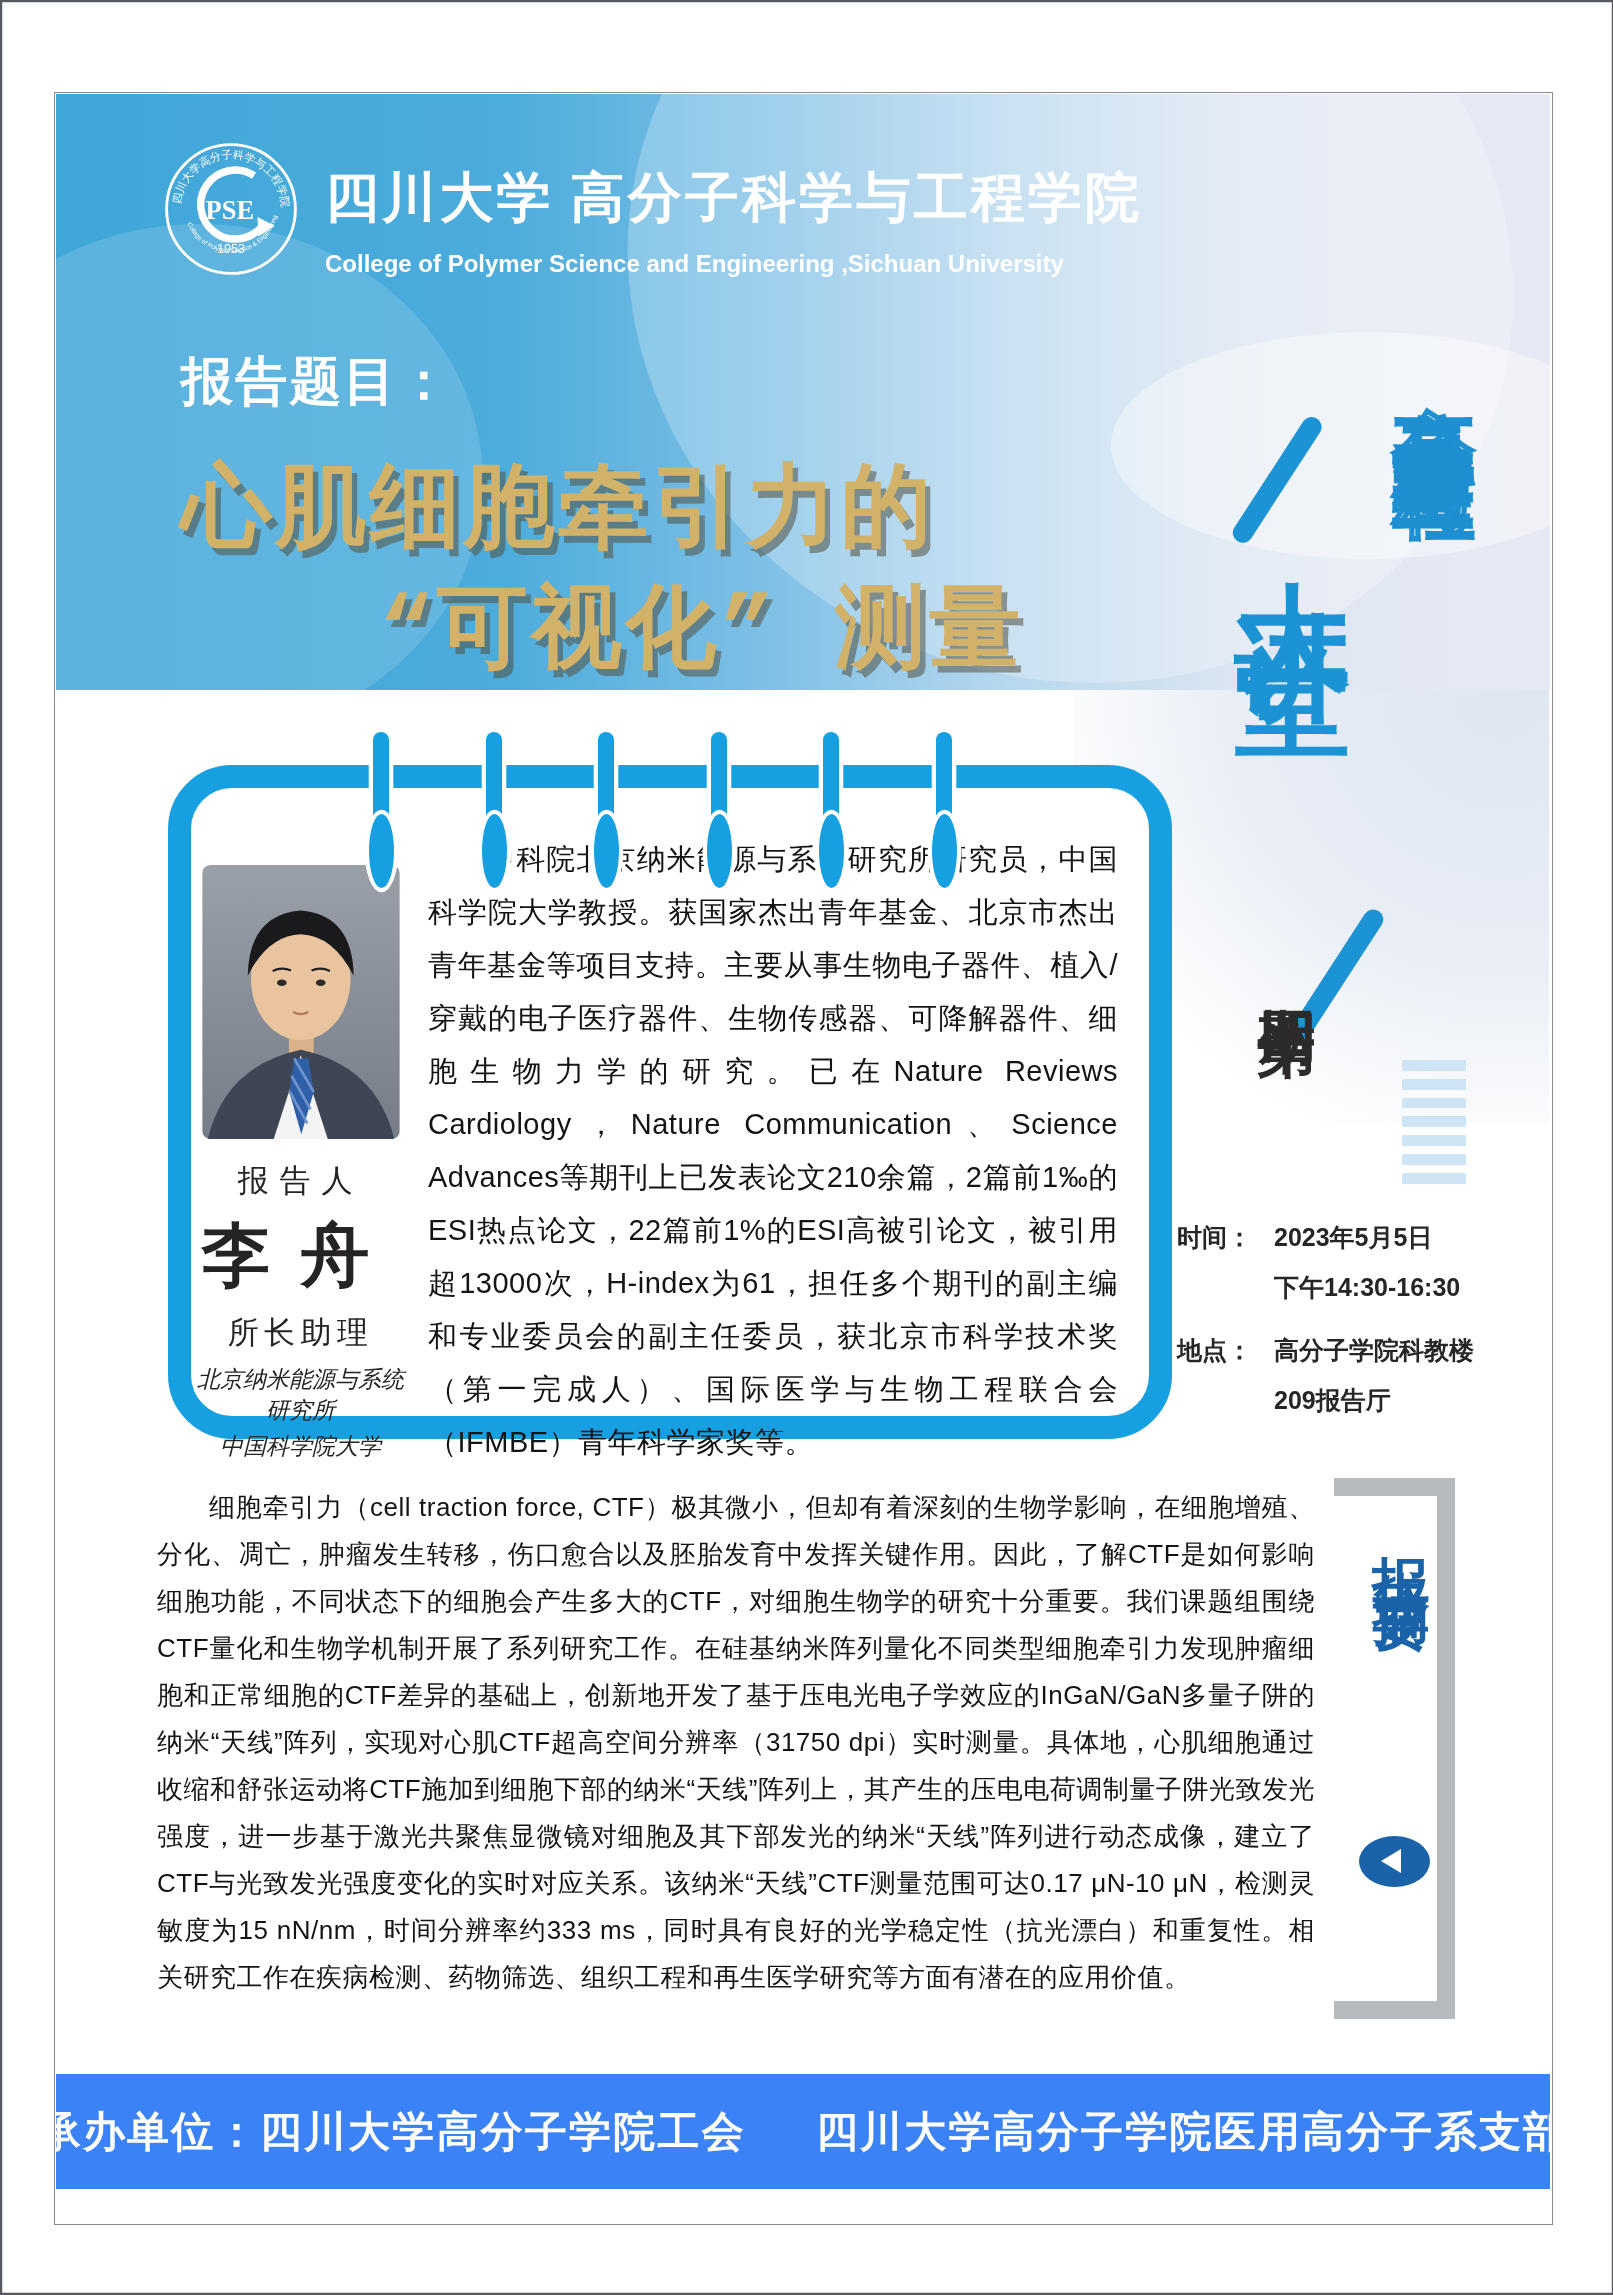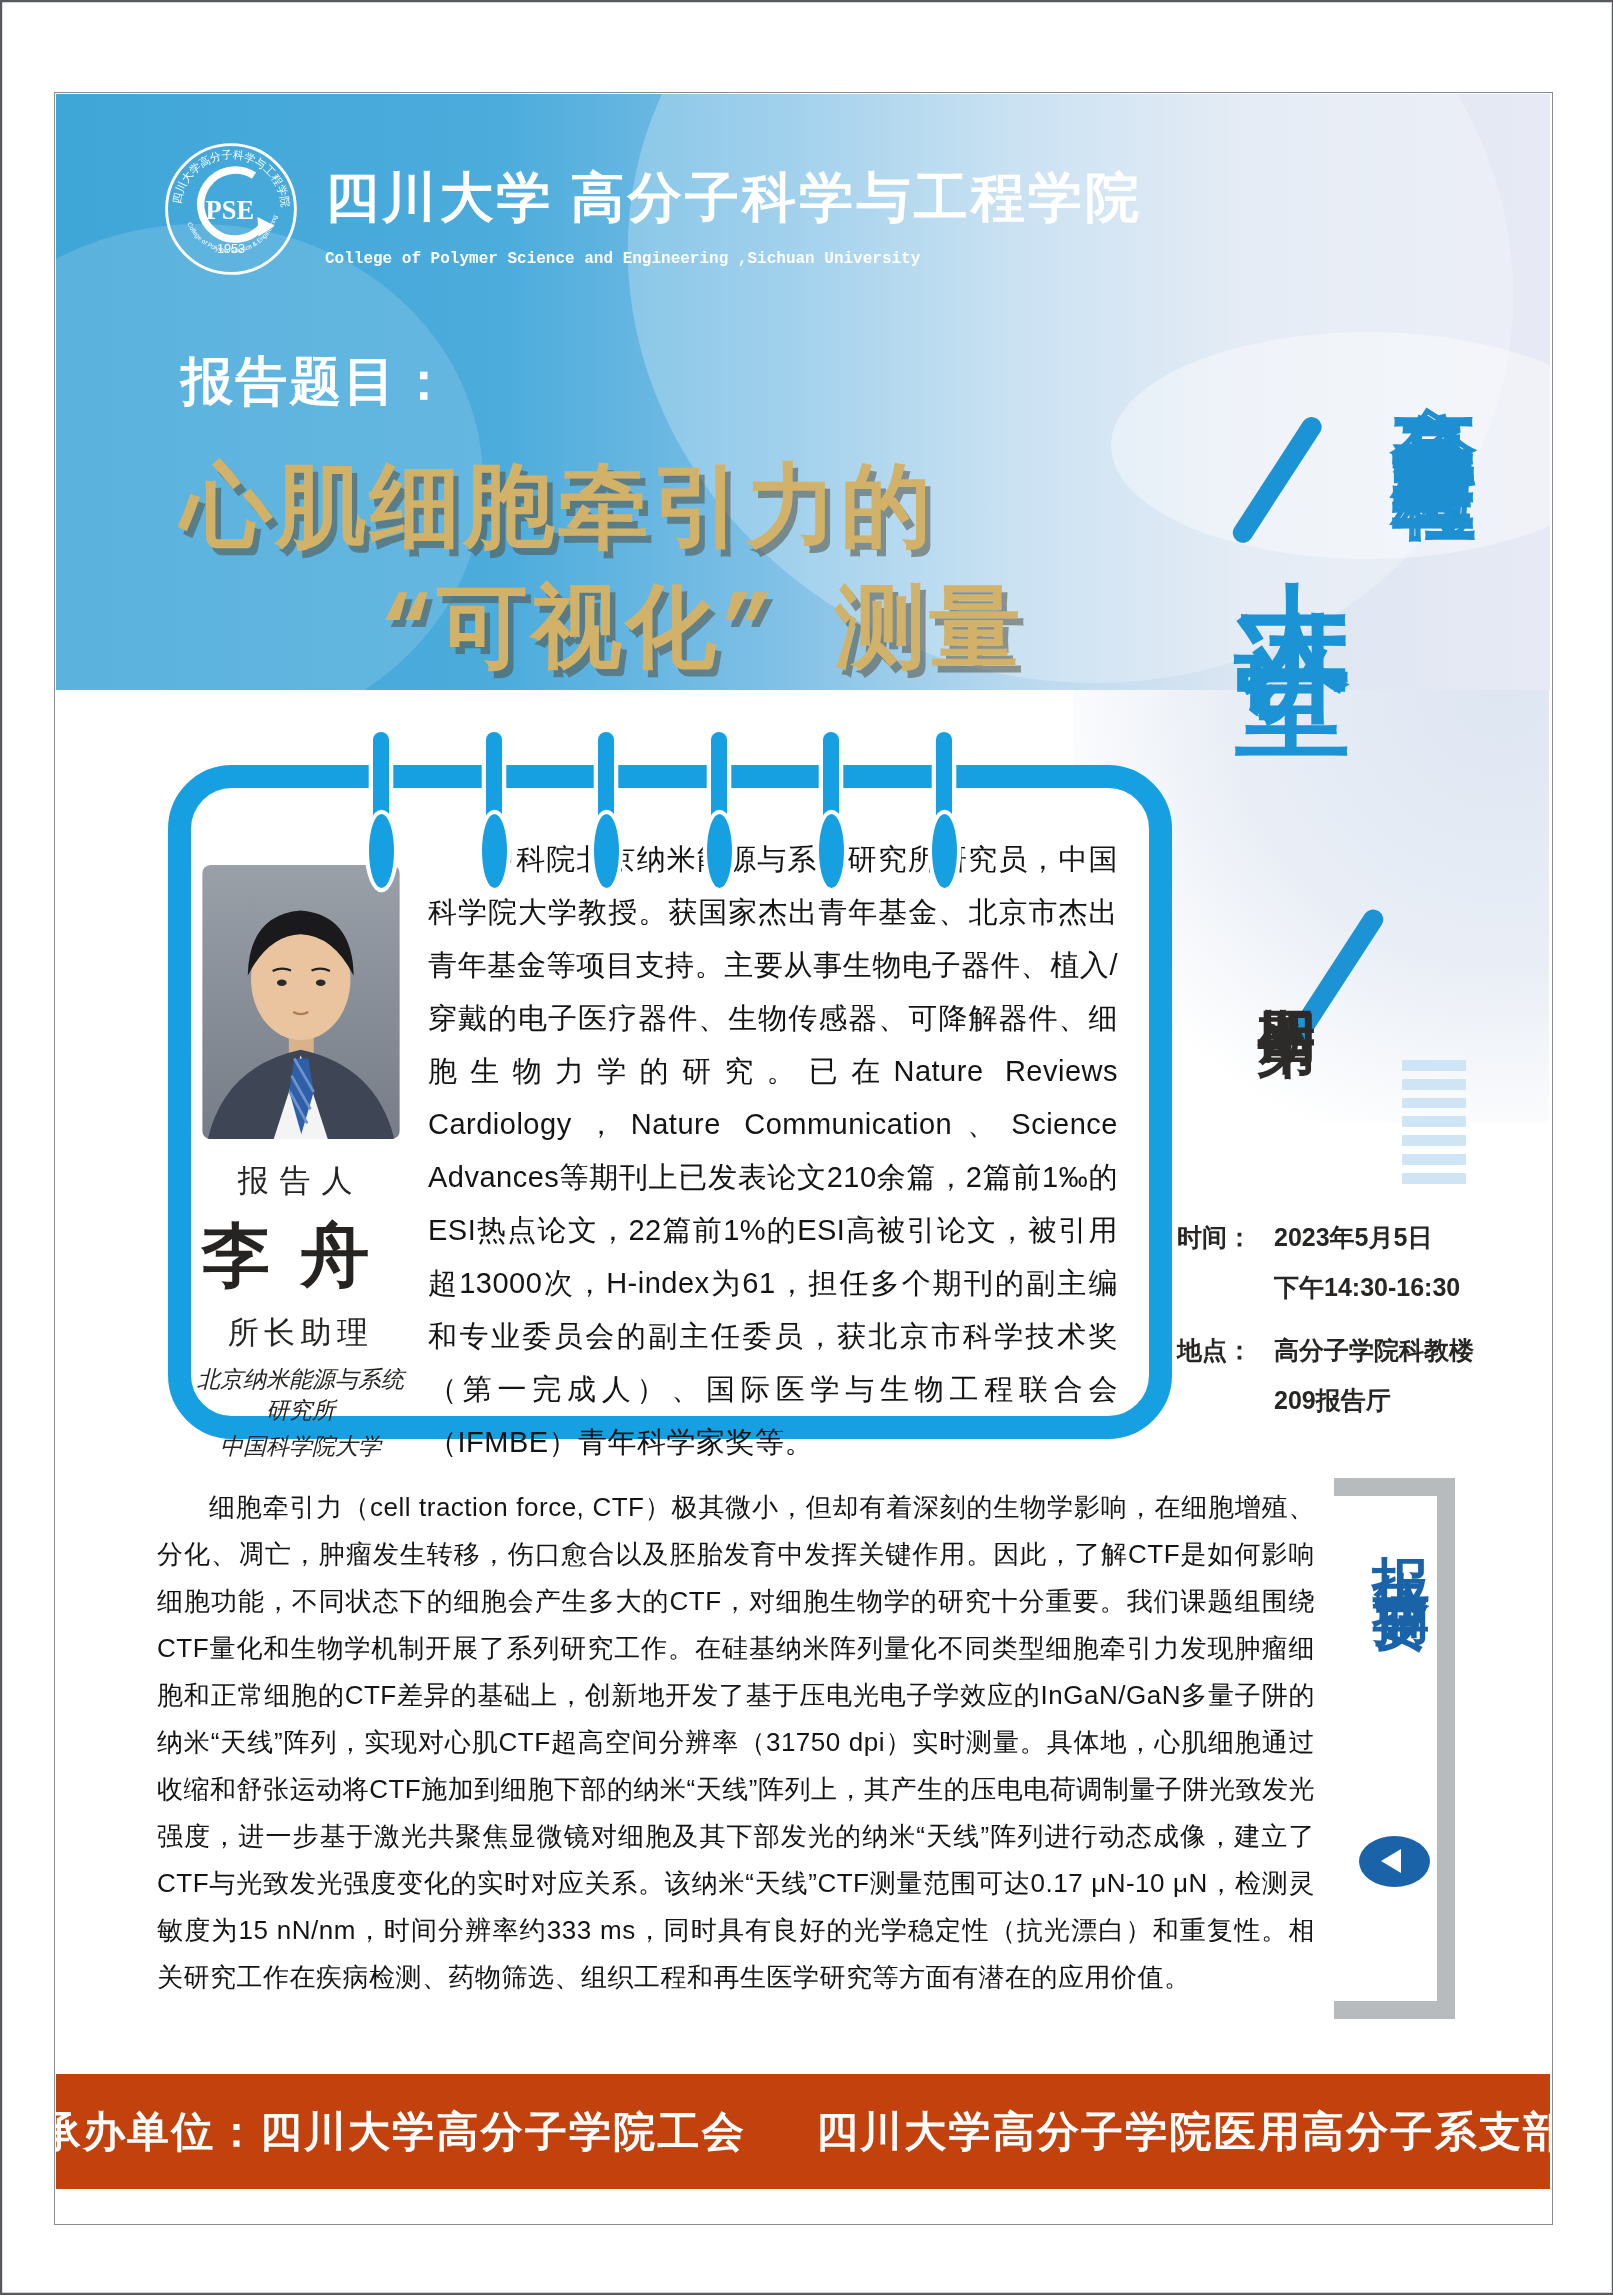--- a/index.html
+++ b/index.html
@@ -29,22 +29,22 @@
     background:radial-gradient(ellipse at 90% 0%, #dee6f2 0%, #e9eef6 45%, rgba(255,255,255,0) 78%);
   }
   .logo { position:absolute; left:162px; top:140px; width:138px; height:138px; z-index:3; }
   .univ-name {
     position:absolute; left:325px; top:162px; z-index:3; color:#ffffff;
     font-family:"Liberation Serif","DejaVu Serif",serif; font-weight:bold;
     font-size:54px; letter-spacing:3.2px; white-space:nowrap;
   }
   .univ-en {
     position:absolute; left:325px; top:250px; z-index:3; color:#ffffff;
-    font-family:Liberation Mono, monospace; font-weight:bold;
-    font-size:16px; white-space:nowrap;
+    font-family:Liberation Sans, sans-serif; font-weight:bold;
+    font-size:24px; white-space:nowrap;
   }
   .report-label {
     position:absolute; left:181px; top:347px; z-index:3; color:#ffffff;
     font-size:52px; font-weight:bold; letter-spacing:2.2px;
   }
   .title-gold {
     position:absolute; z-index:3; color:#d2b168; font-weight:bold;
     font-family:Liberation Mono, monospace; white-space:nowrap;
     font-size:91px; letter-spacing:3.2px;
     text-shadow:5.4px 6.5px 0 rgba(82,80,66,0.55);
@@ -124,21 +124,21 @@
     background:#1a63a8; border-radius:50%; z-index:5;
   }
   .back-icon::after {
     content:""; position:absolute; left:21.7px; top:13px; width:0; height:0;
     border-style:solid; border-width:12.4px 20.6px 12.4px 0;
     border-color:transparent #ffffff transparent transparent;
   }
   
   .footer-bar {
     position:absolute; left:56px; top:2074px; width:1494px; height:115px;
-    background:#c2410c; z-index:5; display:flex; align-items:center; justify-content:center;
+    background:#3b82f6; z-index:5; display:flex; align-items:center; justify-content:center;
     color:#ffffff; font-size:42px; font-weight:bold; letter-spacing:2.2px; white-space:nowrap;
   }
   .footer-org2 { margin-left:70px; }
 </style>
 </head>
 <body>
 
 <div class="page">
 
   <div class="header">

